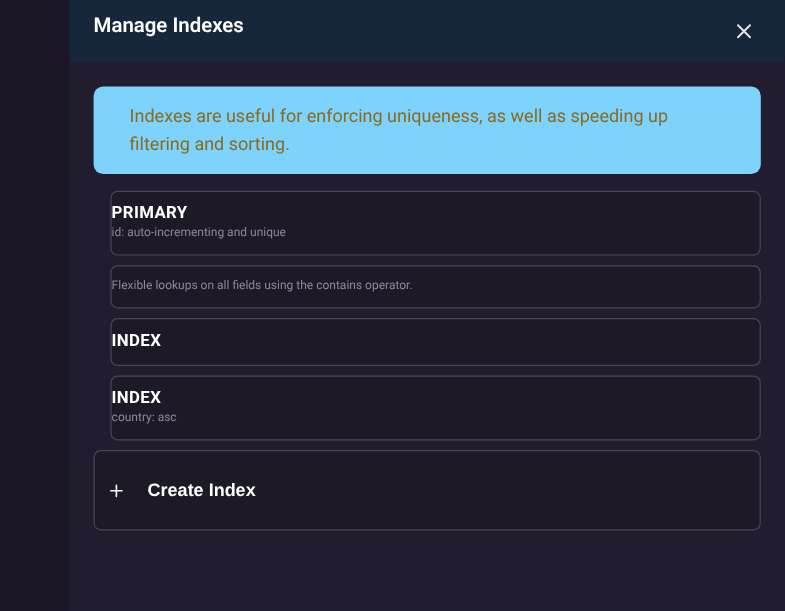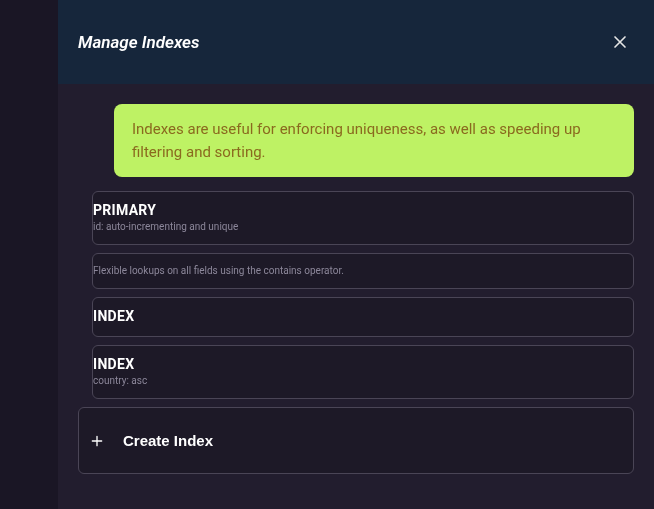--- a/index.html
+++ b/index.html
@@ -19,24 +19,22 @@
       left: 58px;
       top: 0;
       right: 0;
       bottom: 0;
       background: #16263b;
       display: flex;
       flex-direction: column;
     }
     .header {
       display: flex;
-      align-items: center;
       justify-content: space-between;
-      padding: 28px 20px;
-      font-style: italic;
+      padding: 12px 20px;
     }
     .header-title {
       color: #ffffff;
       font-size: 17px;
       font-weight: 600;
     }
     .close-btn {
       background: none;
       border: none;
       cursor: pointer;
@@ -53,27 +51,26 @@
     }
     .content {
       background: #221d2e;
       flex: 1;
       padding: 20px;
       display: flex;
       flex-direction: column;
       gap: 14px;
     }
     .info-banner {
-      background: #bef264;
+      background: #7dd3fc;
       border-radius: 8px;
-      padding: 14px 18px;
+      padding: 14px 30px;
       color: #8a6a1f;
       font-size: 15px;
       line-height: 1.5;
-      margin-left: 36px;
     }
     .index-list {
       display: flex;
       flex-direction: column;
       gap: 8px;
     }
     .index-card {
       background: #1d1927;
       border: 1px solid #4a4556;
       border-radius: 6px;

